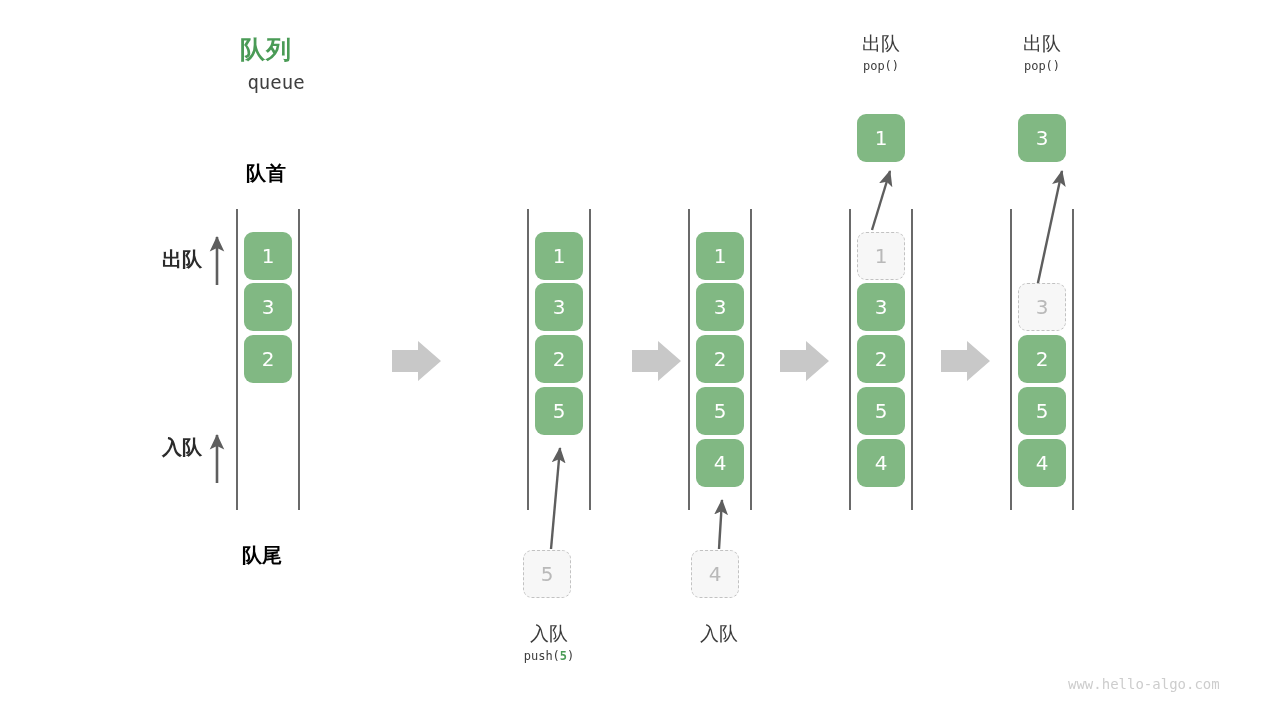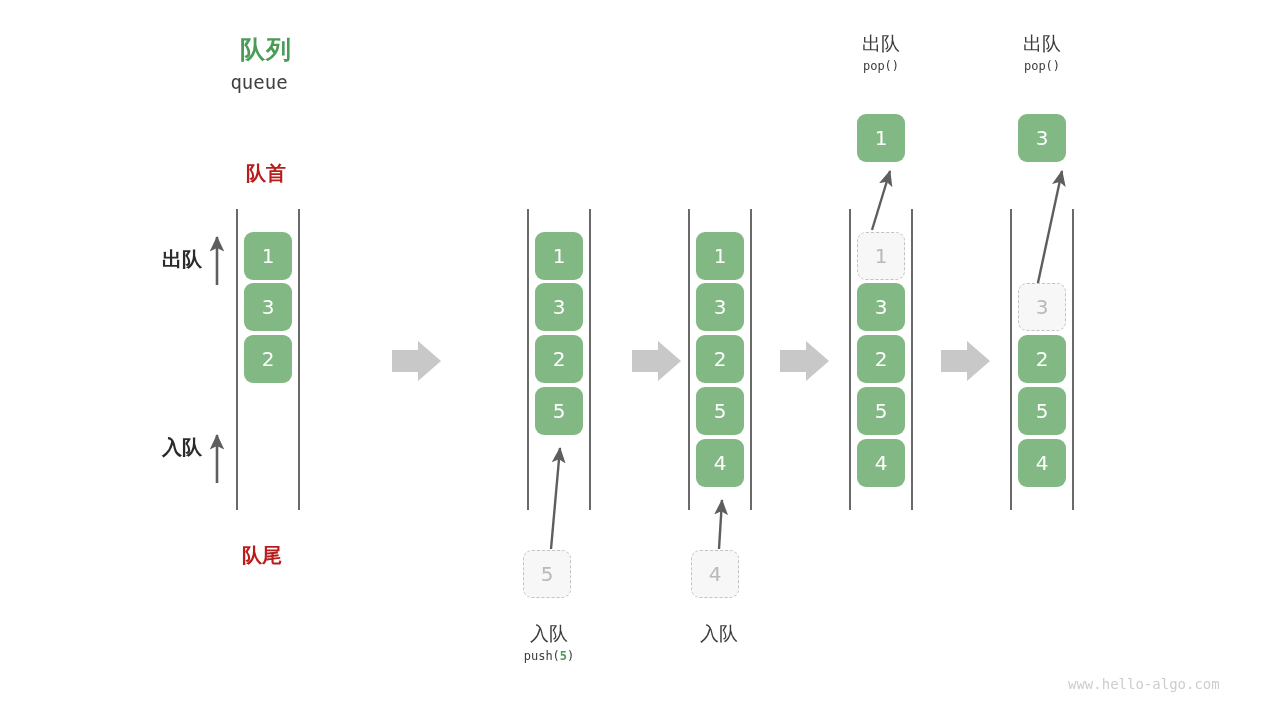--- a/index.html
+++ b/index.html
@@ -37,21 +37,21 @@
     color: #3f3f3f;
     text-align: center;
     font-family: "DejaVu Sans Mono", "Liberation Mono", monospace;
     white-space: nowrap;
   }
 
   
   .endlabel {
     font-size: 20px;
     font-weight: bold;
-    color: #b91c1c;
+    color: #000000;
     text-align: center;
     white-space: nowrap;
   }
 
   
   .oplabel {
     font-size: 20px;
     font-weight: bold;
     color: #2b2b2b;
     text-align: right;
@@ -173,21 +173,21 @@
     </g>
     <g fill="#c8c8c8">
       <path d="M780,350 L806,350 L806,341 L829,361 L806,381 L806,372 L780,372 Z"></path>
     </g>
     <g fill="#c8c8c8">
       <path d="M941,350 L967,350 L967,341 L990,361 L967,381 L967,372 L941,372 Z"></path>
     </g>
   </svg>
 
   <div class="abs title-cn" style="left:188px; top:33px; width:156px;">队列</div>
-  <div class="abs title-en" style="left:181px; top:71px; width:156px;">queue</div>
+  <div class="abs title-en" style="left:198px; top:71px; width:156px;">queue</div>
 
   <div class="abs endlabel" style="left:188px; top:160px; width:156px;">队首</div>
   <div class="abs endlabel" style="left:184px; top:542px; width:156px;">队尾</div>
 
   <div class="abs oplabel" style="left:84px; top:246px; width:118px;">出队</div>
   <div class="abs oplabel" style="left:84px; top:434px; width:118px;">入队</div>
 
   <div class="abs" style="left:244px; top:232px;">
     <div class="box" style="position:absolute; left:0; top:0;">1</div>
     <div class="box" style="position:absolute; left:0; top:51px;">3</div>

